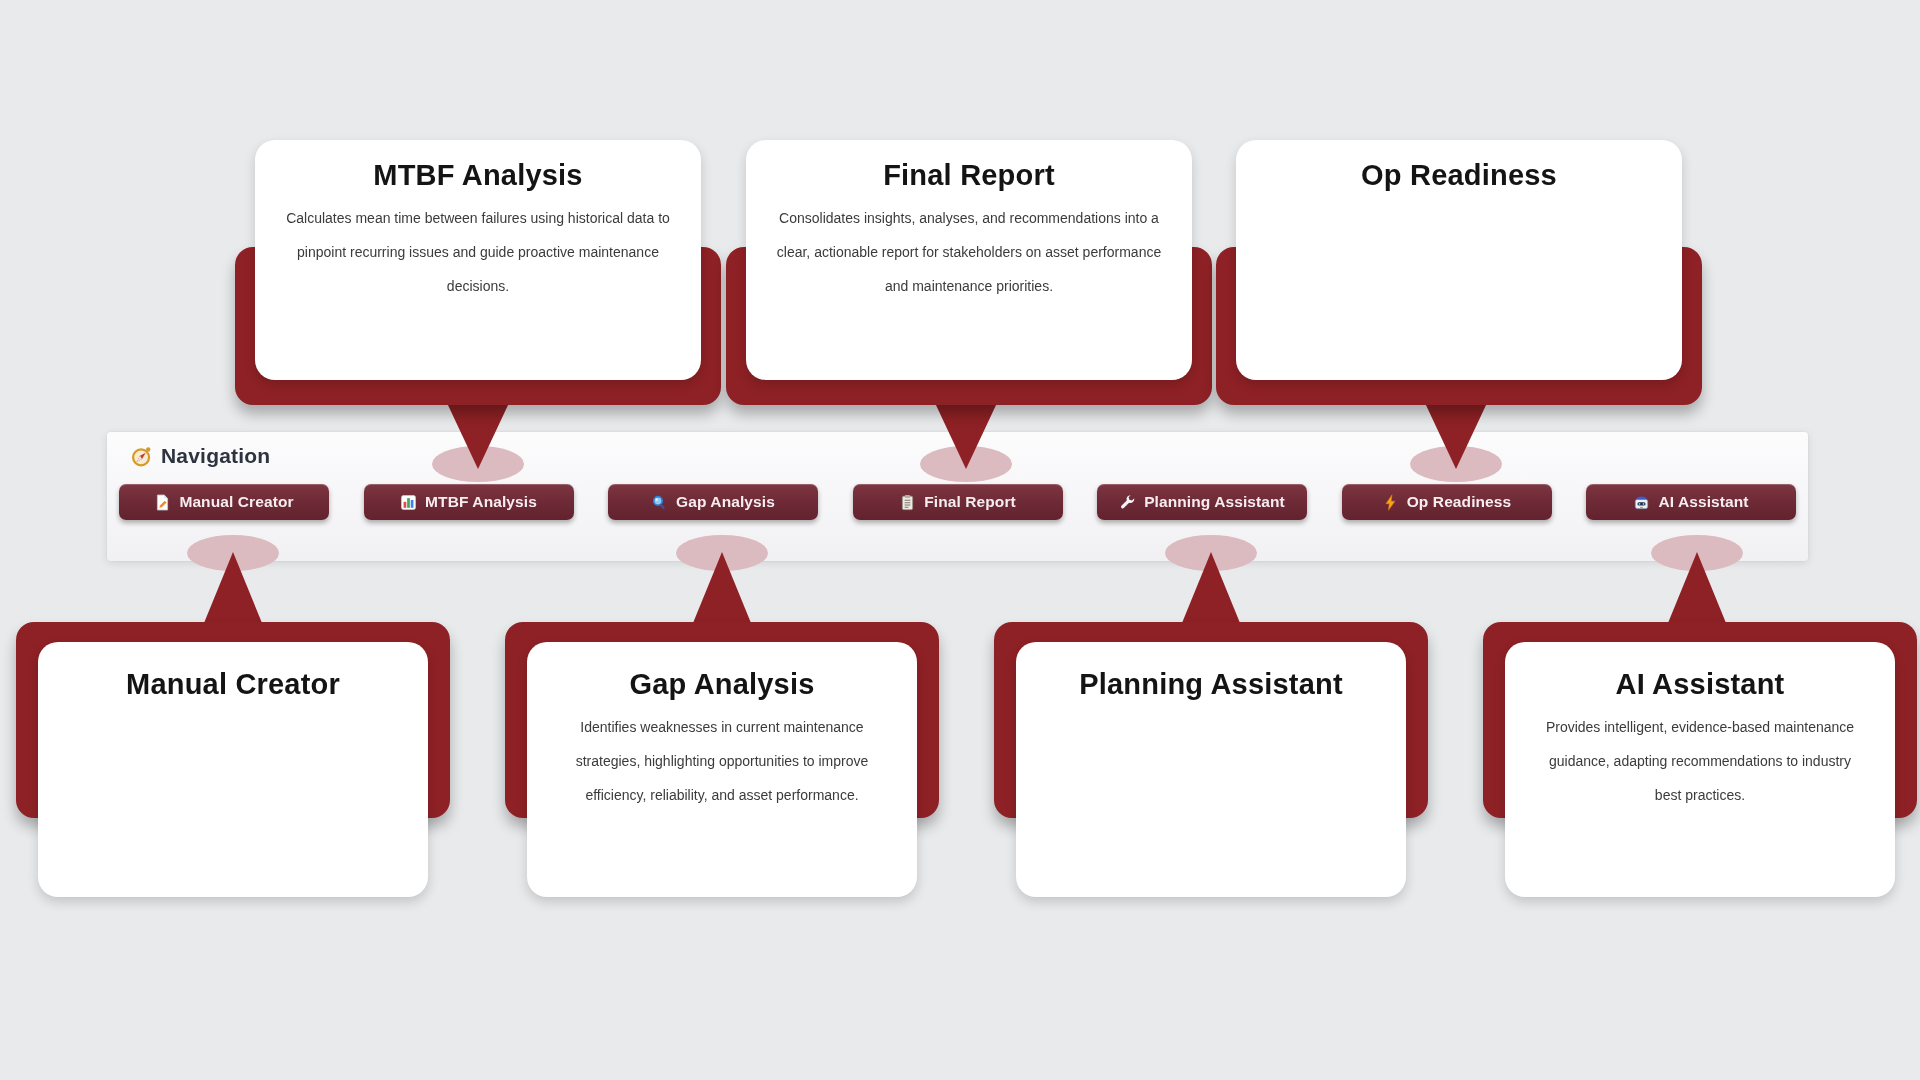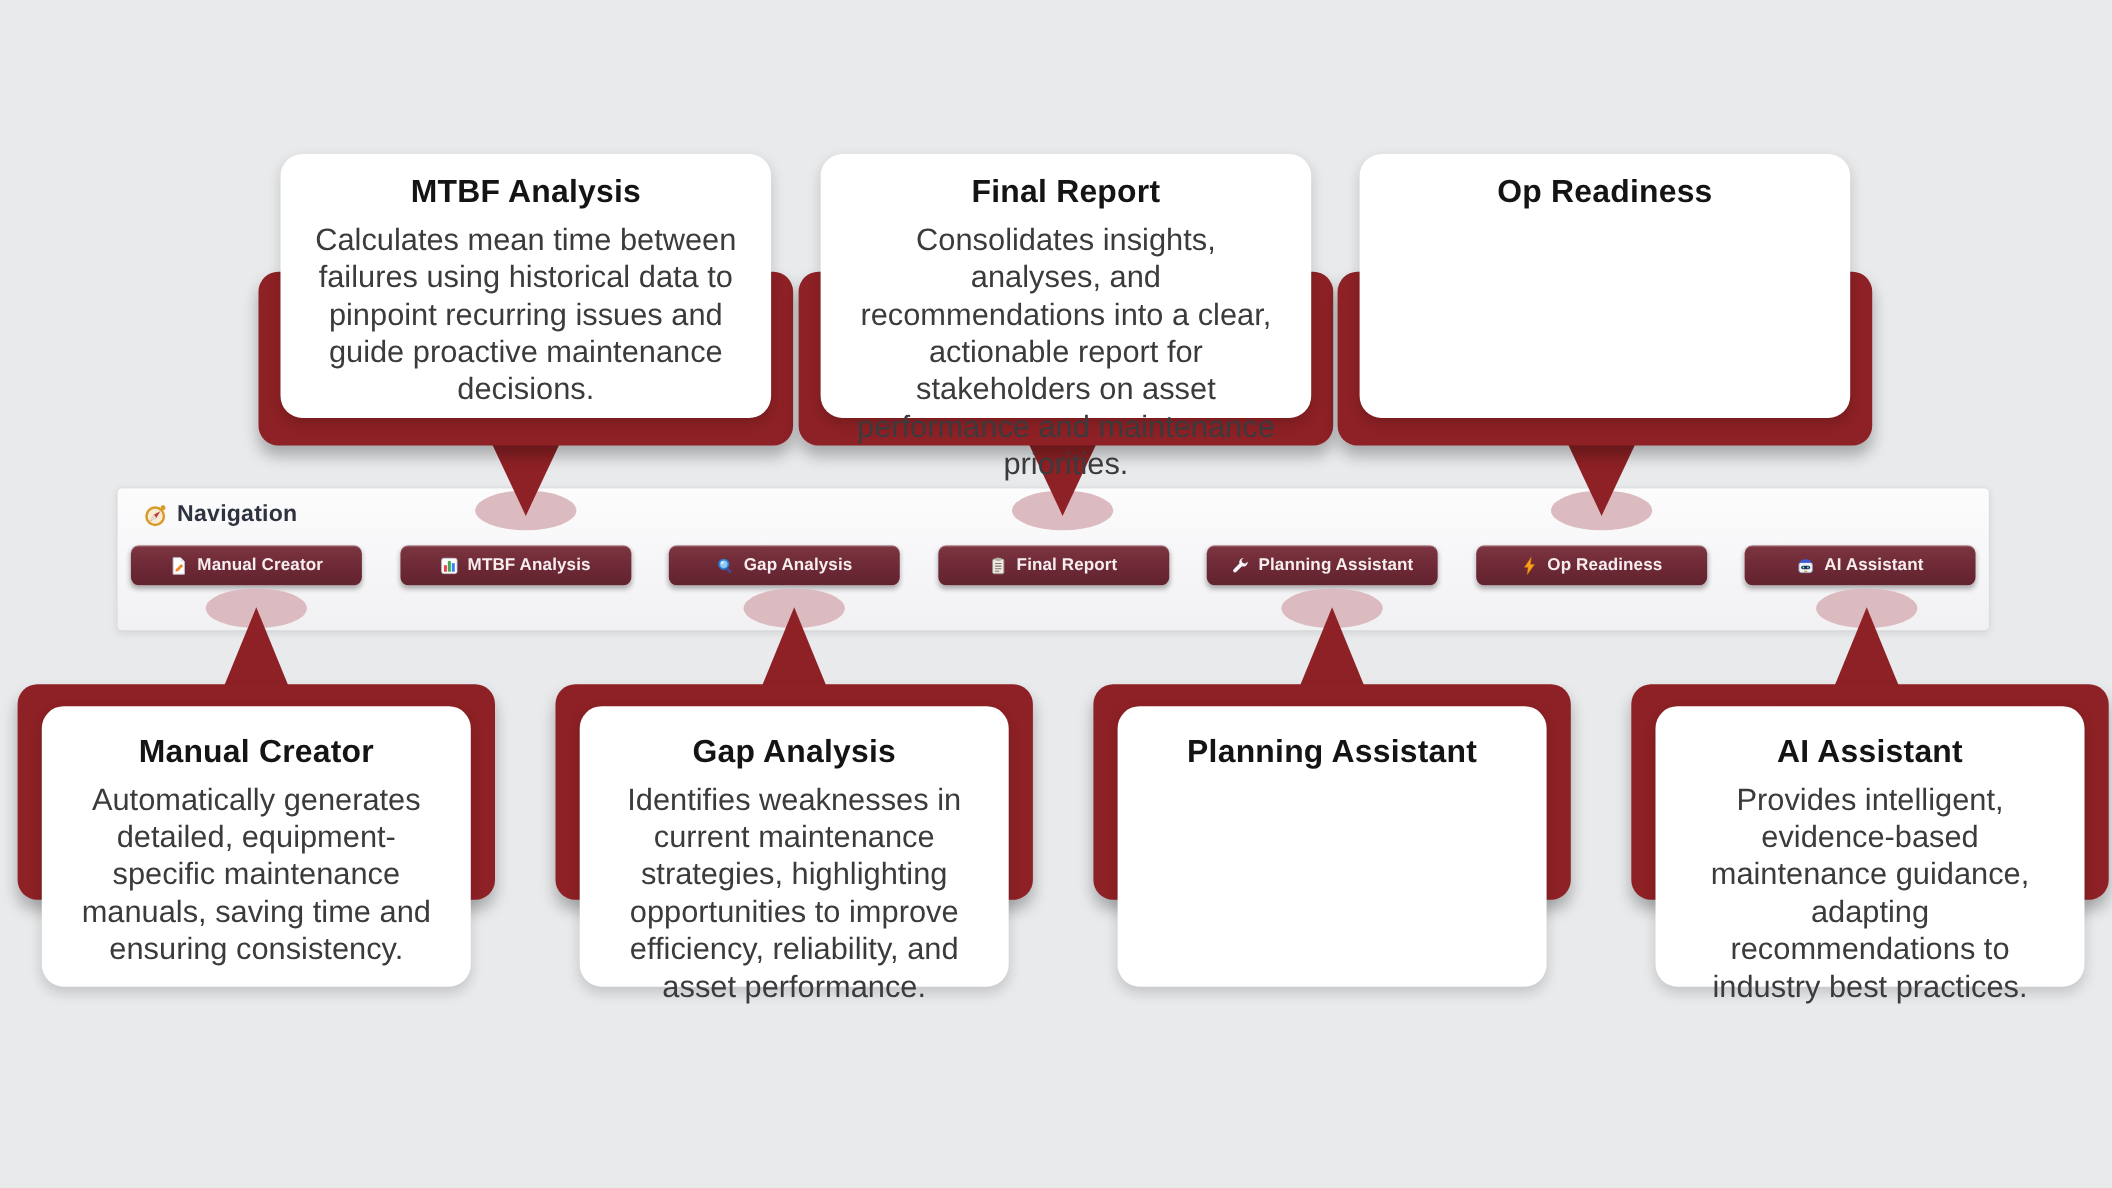--- a/index.html
+++ b/index.html
@@ -17,21 +17,21 @@
   html,body{width:1920px;height:1080px;overflow:hidden;}
   body{
     background:var(--page-background);
     font-family:"Liberation Sans","DejaVu Sans",sans-serif;
     position:relative;
   }
   .stage{position:absolute;inset:0;width:1920px;height:1080px;}
 
   
   .navbar{
-    position:absolute;left:107px;top:444px;width:1701px;height:129px;
+    position:absolute;left:107px;top:432px;width:1701px;height:129px;
     background:linear-gradient(180deg,#fcfcfd 0%,#f6f6f8 55%,#f1f1f3 100%);
     border-radius:4px;
     box-shadow:0 2px 8px rgba(0,0,0,.10), 0 0 0 1px rgba(0,0,0,.02);
     z-index:1;
   }
   .nav-header{
     position:absolute;left:24px;top:12px;display:flex;align-items:center;gap:9px;
   }
   .nav-header .nav-title{
     font-size:21px;font-weight:bold;color:#2e3340;letter-spacing:.2px;
@@ -86,21 +86,21 @@
     position:absolute;background:var(--card-white);border-radius:20px;z-index:4;
     left:var(--cl);text-align:center;
     box-shadow:0 5px 12px rgba(0,0,0,.16);
   }
   .callout.top .card{top:140px;width:446px;height:240px;padding:19px 28px 0;}
   .callout.bottom .card{top:642px;width:390px;height:255px;padding:26px 34px 0;}
   .card-title{
     font-size:29px;font-weight:bold;color:var(--title-text);margin-bottom:9px;letter-spacing:.2px;
   }
   .card-body{
-    font-size:28px;line-height:34px;color:var(--body-text);
+    font-size:14px;line-height:34px;color:var(--body-text);
   }
 </style>
 </head>
 <body>
 
 <div class="stage">
 
   <div class="navbar">
     <div class="nav-header">
       <span class="icon">
@@ -215,21 +215,20 @@
       <div class="card-title">Op Readiness</div>
     </div>
   </div>
 
   <div class="callout bottom" style="--ax:233px; --cl:38px">
     <div class="anchor-ellipse"></div>
     <div class="tail"></div>
     <div class="backing"></div>
     <div class="card">
       <div class="card-title">Manual Creator</div>
-      <div class="card-body">Automatically generates detailed, equipment-specific maintenance manuals, saving time and ensuring consistency.</div>
     </div>
   </div>
 
   <div class="callout bottom" style="--ax:722px; --cl:527px">
     <div class="anchor-ellipse"></div>
     <div class="tail"></div>
     <div class="backing"></div>
     <div class="card">
       <div class="card-title">Gap Analysis</div>
       <div class="card-body">Identifies weaknesses in current maintenance strategies, highlighting opportunities to improve efficiency, reliability, and asset performance.</div>

